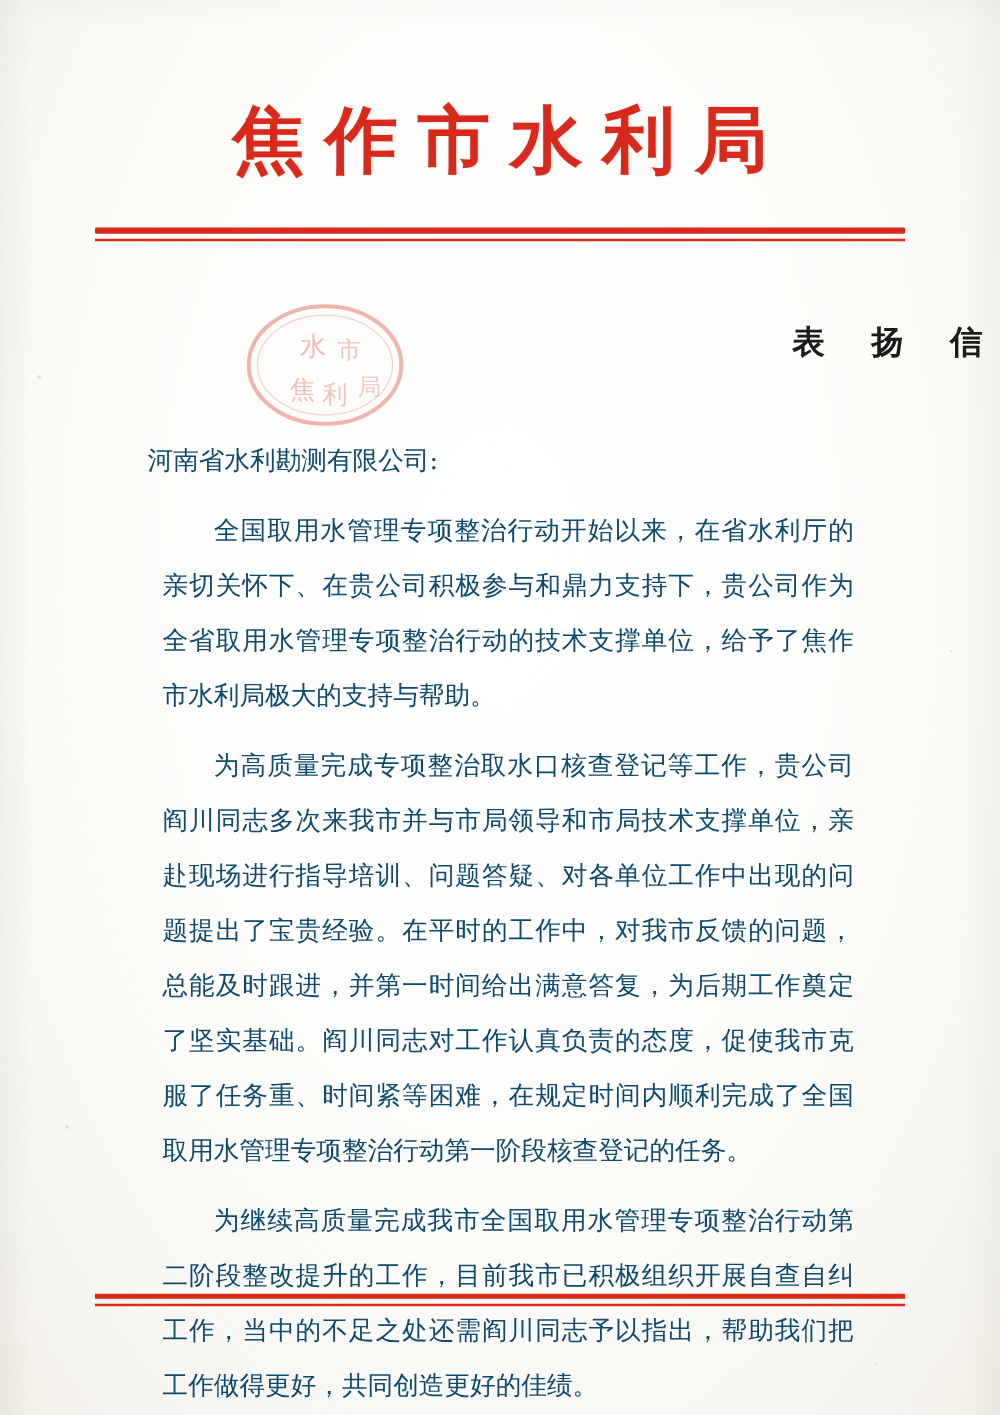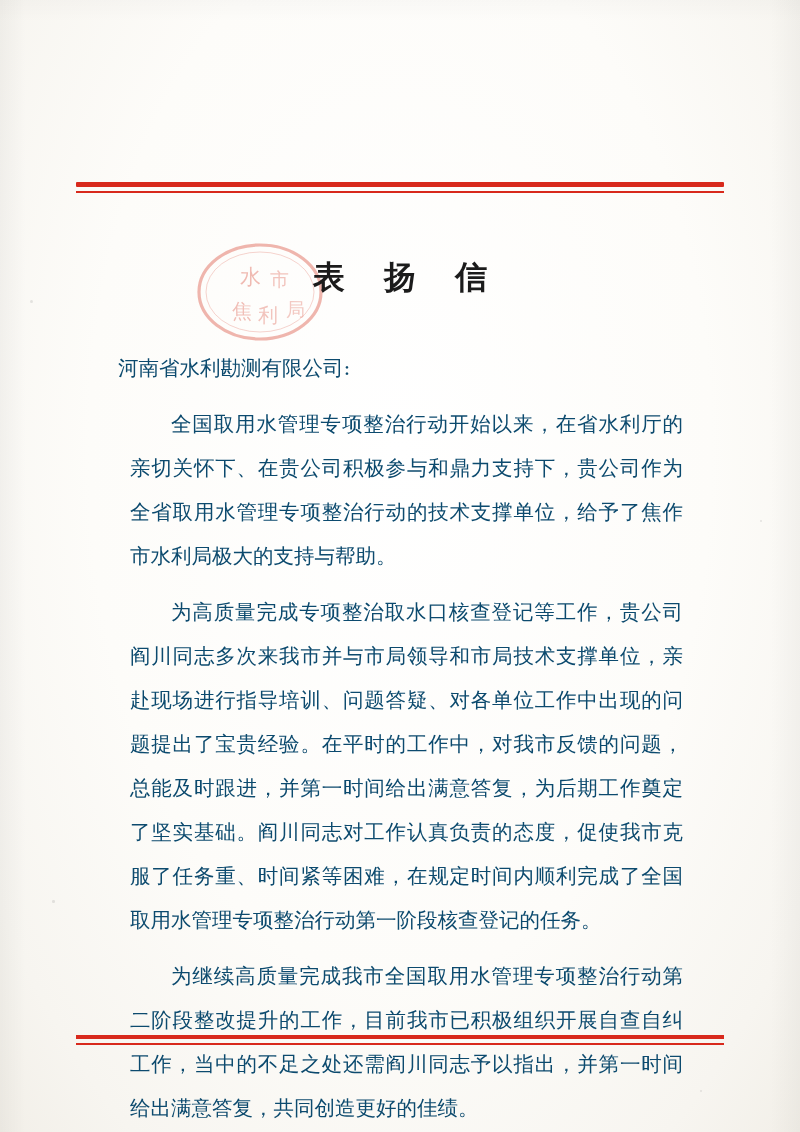--- a/index.html
+++ b/index.html
@@ -101,22 +101,22 @@
     pointer-events: none;
   }
   .seal svg { display: block; }
 
   
   .doc-title {
     position: absolute;
     top: 256px;
     left: 0;
     right: 0;
-    text-align: center;
-    font-size: 32px;
+    text-align: right;
+    font-size: 26px;
     font-weight: bold;
     letter-spacing: 14px;
     text-indent: 14px;
     color: #1b1b1b;
   }
 
   .body-block {
     position: absolute;
     left: 118px;
     right: 105px;
@@ -145,20 +145,21 @@
     pointer-events: none;
   }
 </style>
 </head>
 <body>
 
 <div class="paper"></div>
 
 <div class="doc">
 
+  <div class="letterhead-title">焦作市水利局</div>
 
   <div class="rule-top"></div>
   <div class="rule-top-thin"></div>
 
   <div class="seal">
     <svg width="132" height="104" viewBox="0 0 132 104" xmlns="http://www.w3.org/2000/svg">
       <ellipse cx="66" cy="52" rx="61" ry="47" fill="none" stroke="#d94f3d" stroke-width="3.2" opacity="0.75"></ellipse>
       <ellipse cx="66" cy="52" rx="54" ry="40" fill="none" stroke="#d94f3d" stroke-width="1" opacity="0.45"></ellipse>
       <text x="46" y="44" font-family="DejaVu Serif, serif" font-size="21" fill="#d94f3d" opacity="0.7">水</text>
       <text x="76" y="46" font-family="DejaVu Serif, serif" font-size="19" fill="#d94f3d" opacity="0.6">市</text>
@@ -167,21 +168,21 @@
       <text x="92" y="76" font-family="DejaVu Serif, serif" font-size="19" fill="#d94f3d" opacity="0.55">局</text>
     </svg>
   </div>
 
   <div class="doc-title">表 扬 信</div>
 
   <div class="body-block">
     <p class="salutation">河南省水利勘测有限公司:</p>
     <p class="para">全国取用水管理专项整治行动开始以来，在省水利厅的亲切关怀下、在贵公司积极参与和鼎力支持下，贵公司作为全省取用水管理专项整治行动的技术支撑单位，给予了焦作市水利局极大的支持与帮助。</p>
     <p class="para">为高质量完成专项整治取水口核查登记等工作，贵公司阎川同志多次来我市并与市局领导和市局技术支撑单位，亲赴现场进行指导培训、问题答疑、对各单位工作中出现的问题提出了宝贵经验。在平时的工作中，对我市反馈的问题，总能及时跟进，并第一时间给出满意答复，为后期工作奠定了坚实基础。阎川同志对工作认真负责的态度，促使我市克服了任务重、时间紧等困难，在规定时间内顺利完成了全国取用水管理专项整治行动第一阶段核查登记的任务。</p>
-    <p class="para">为继续高质量完成我市全国取用水管理专项整治行动第二阶段整改提升的工作，目前我市已积极组织开展自查自纠工作，当中的不足之处还需阎川同志予以指出，并第一时间给出满意答复，共同创造更好的佳绩。</p>
+    <p class="para">为继续高质量完成我市全国取用水管理专项整治行动第二阶段整改提升的工作，目前我市已积极组织开展自查自纠工作，当中的不足之处还需阎川同志予以指出，帮助我们把工作做得更好，共同创造更好的佳绩。</p>
   </div>
 
   <div class="rule-bottom"></div>
   <div class="rule-bottom-thin"></div>
 
   <span class="speck" style="left:30px;top:300px;width:3px;height:3px;"></span>
   <span class="speck" style="left:760px;top:520px;width:2px;height:2px;"></span>
   <span class="speck" style="left:52px;top:900px;width:2.5px;height:2.5px;"></span>
   <span class="speck" style="left:700px;top:1090px;width:2px;height:2px;"></span>
 </div>

